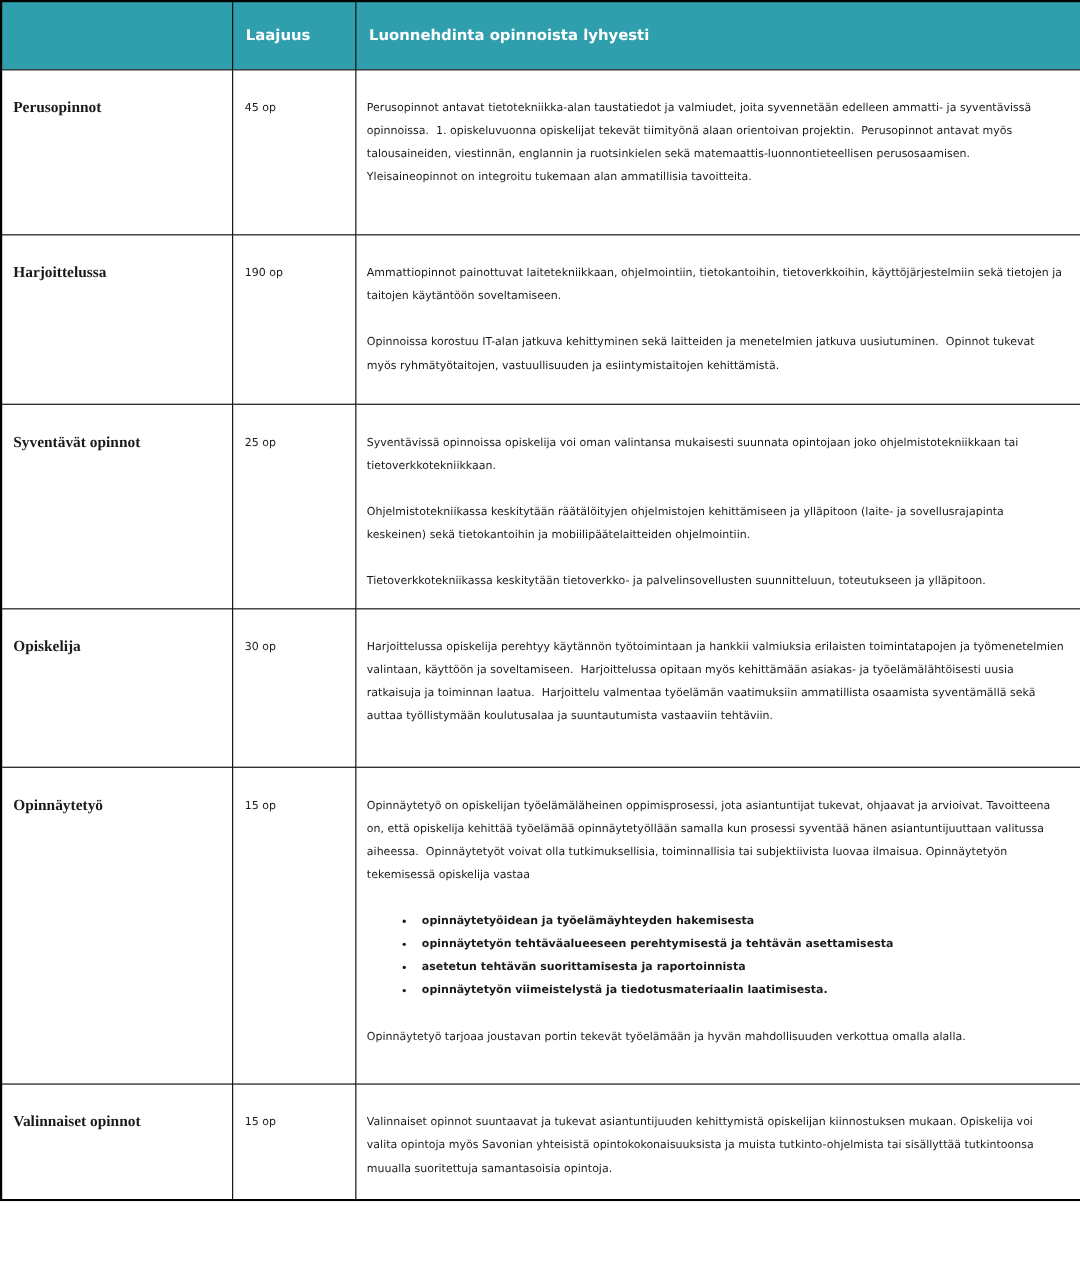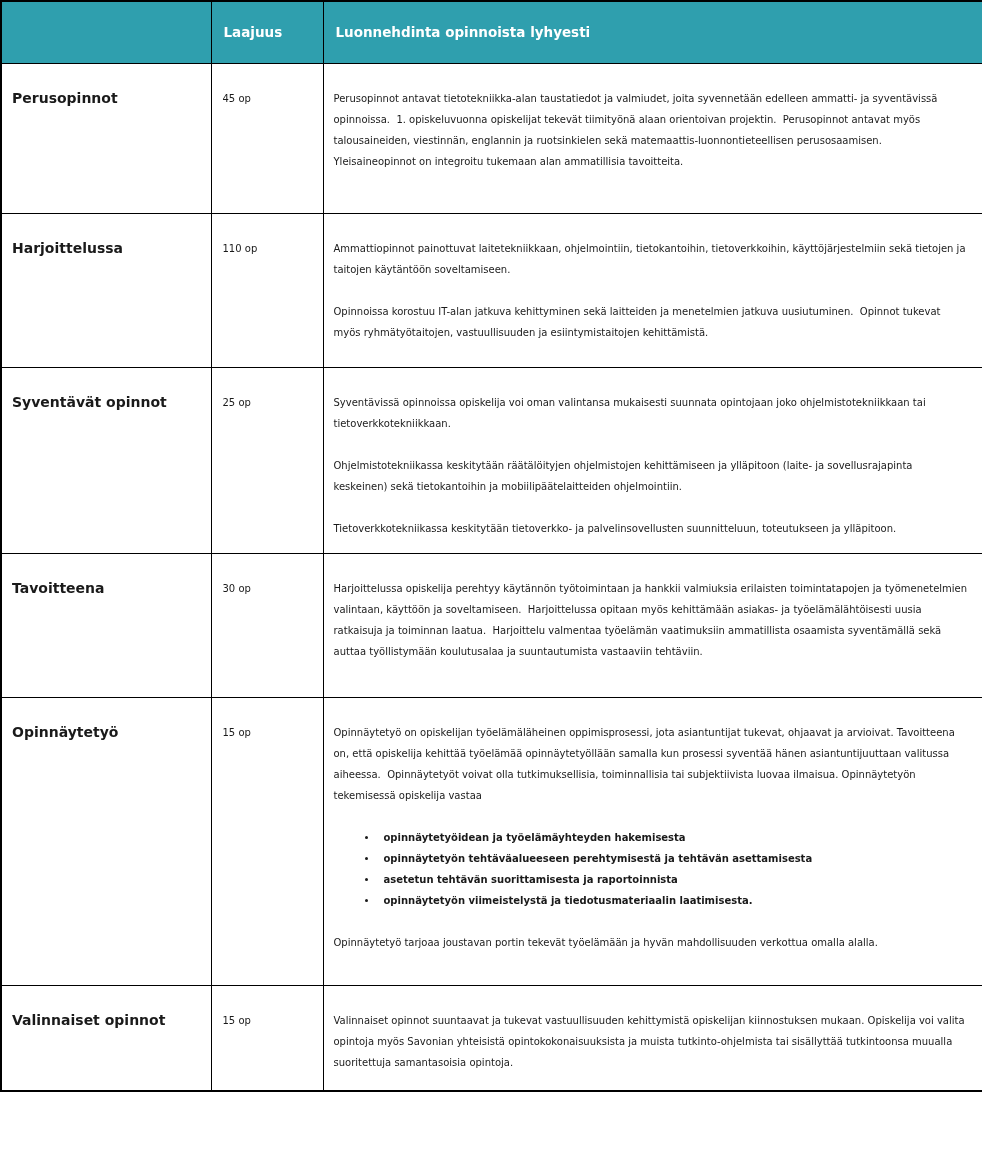--- a/index.html
+++ b/index.html
@@ -48,20 +48,21 @@
   tbody tr:nth-child(4) { height: 144px; }
   tbody tr:nth-child(5) { height: 288px; }
   tbody tr:nth-child(6) { height: 106px; }
   tbody tr:nth-child(7) { height: 62px; }
 
   td.cell-name {
     font-weight: bold;
     font-size: 14px;
     padding: 24px 10px 14px 10px;
     white-space: pre-wrap;
+    font-family: Liberation Serif, serif;
   }
   td.cell-extent {
     padding: 24px 8px 14px 11px;
     white-space: pre-wrap;
   }
   td.cell-desc {
     padding: 24px 14px 14px 10px;
   }
   td.cell-desc p {
     margin: 0 0 21px 0;
@@ -99,37 +100,37 @@
     <tbody>
         <tr>
           <td class="cell-name">Perusopinnot</td>
           <td class="cell-extent">45 op</td>
           <td class="cell-desc">
             <p>Perusopinnot antavat tietotekniikka-alan taustatiedot ja valmiudet, joita syvennetään edelleen ammatti- ja syventävissä opinnoissa.  1. opiskeluvuonna opiskelijat tekevät tiimityönä alaan orientoivan projektin.  Perusopinnot antavat myös talousaineiden, viestinnän, englannin ja ruotsinkielen sekä matemaattis-luonnontieteellisen perusosaamisen.  Yleisaineopinnot on integroitu tukemaan alan ammatillisia tavoitteita.</p>
           </td>
         </tr>
         <tr>
           <td class="cell-name">Harjoittelussa</td>
-          <td class="cell-extent">110 op</td>
+          <td class="cell-extent">190 op</td>
           <td class="cell-desc">
             <p>Ammattiopinnot painottuvat laitetekniikkaan, ohjelmointiin, tietokantoihin, tietoverkkoihin, käyttöjärjestelmiin sekä tietojen ja taitojen käytäntöön soveltamiseen.</p>
             <p>Opinnoissa korostuu IT-alan jatkuva kehittyminen sekä laitteiden ja menetelmien jatkuva uusiutuminen.  Opinnot tukevat myös ryhmätyötaitojen, vastuullisuuden ja esiintymistaitojen kehittämistä.</p>
           </td>
         </tr>
         <tr>
           <td class="cell-name">Syventävät opinnot</td>
           <td class="cell-extent">25 op</td>
           <td class="cell-desc">
             <p>Syventävissä opinnoissa opiskelija voi oman valintansa mukaisesti suunnata opintojaan joko ohjelmistotekniikkaan tai tietoverkkotekniikkaan.</p>
             <p>Ohjelmistotekniikassa keskitytään räätälöityjen ohjelmistojen kehittämiseen ja ylläpitoon (laite- ja sovellusrajapinta keskeinen) sekä tietokantoihin ja mobiilipäätelaitteiden ohjelmointiin.</p>
             <p>Tietoverkkotekniikassa keskitytään tietoverkko- ja palvelinsovellusten suunnitteluun, toteutukseen ja ylläpitoon.</p>
           </td>
         </tr>
         <tr>
-          <td class="cell-name">Tavoitteena</td>
+          <td class="cell-name">Opiskelija</td>
           <td class="cell-extent">30 op</td>
           <td class="cell-desc">
             <p>Harjoittelussa opiskelija perehtyy käytännön työtoimintaan ja hankkii valmiuksia erilaisten toimintatapojen ja työmenetelmien valintaan, käyttöön ja soveltamiseen.  Harjoittelussa opitaan myös kehittämään asiakas- ja työelämälähtöisesti uusia ratkaisuja ja toiminnan laatua.  Harjoittelu valmentaa työelämän vaatimuksiin ammatillista osaamista syventämällä sekä auttaa työllistymään koulutusalaa ja suuntautumista vastaaviin tehtäviin.</p>
           </td>
         </tr>
         <tr>
           <td class="cell-name">Opinnäytetyö</td>
           <td class="cell-extent">15 op</td>
           <td class="cell-desc">
             <p>Opinnäytetyö on opiskelijan työelämäläheinen oppimisprosessi, jota asiantuntijat tukevat, ohjaavat ja arvioivat. Tavoitteena on, että opiskelija kehittää työelämää opinnäytetyöllään samalla kun prosessi syventää hänen asiantuntijuuttaan valitussa aiheessa.  Opinnäytetyöt voivat olla tutkimuksellisia, toiminnallisia tai subjektiivista luovaa ilmaisua. Opinnäytetyön tekemisessä opiskelija vastaa</p>
@@ -139,18 +140,18 @@
               <li>asetetun tehtävän suorittamisesta ja raportoinnista</li>
               <li>opinnäytetyön viimeistelystä ja tiedotusmateriaalin laatimisesta.</li>
             </ul>
             <p>Opinnäytetyö tarjoaa joustavan portin tekevät työelämään ja hyvän mahdollisuuden verkottua omalla alalla.</p>
           </td>
         </tr>
         <tr>
           <td class="cell-name">Valinnaiset opinnot</td>
           <td class="cell-extent">15 op</td>
           <td class="cell-desc">
-            <p>Valinnaiset opinnot suuntaavat ja tukevat vastuullisuuden kehittymistä opiskelijan kiinnostuksen mukaan. Opiskelija voi valita opintoja myös Savonian yhteisistä opintokokonaisuuksista ja muista tutkinto-ohjelmista tai sisällyttää tutkintoonsa muualla suoritettuja samantasoisia opintoja.</p>
+            <p>Valinnaiset opinnot suuntaavat ja tukevat asiantuntijuuden kehittymistä opiskelijan kiinnostuksen mukaan. Opiskelija voi valita opintoja myös Savonian yhteisistä opintokokonaisuuksista ja muista tutkinto-ohjelmista tai sisällyttää tutkintoonsa muualla suoritettuja samantasoisia opintoja.</p>
           </td>
         </tr>
       </tbody>
   </table>
 </div>
 
 </body></html>

